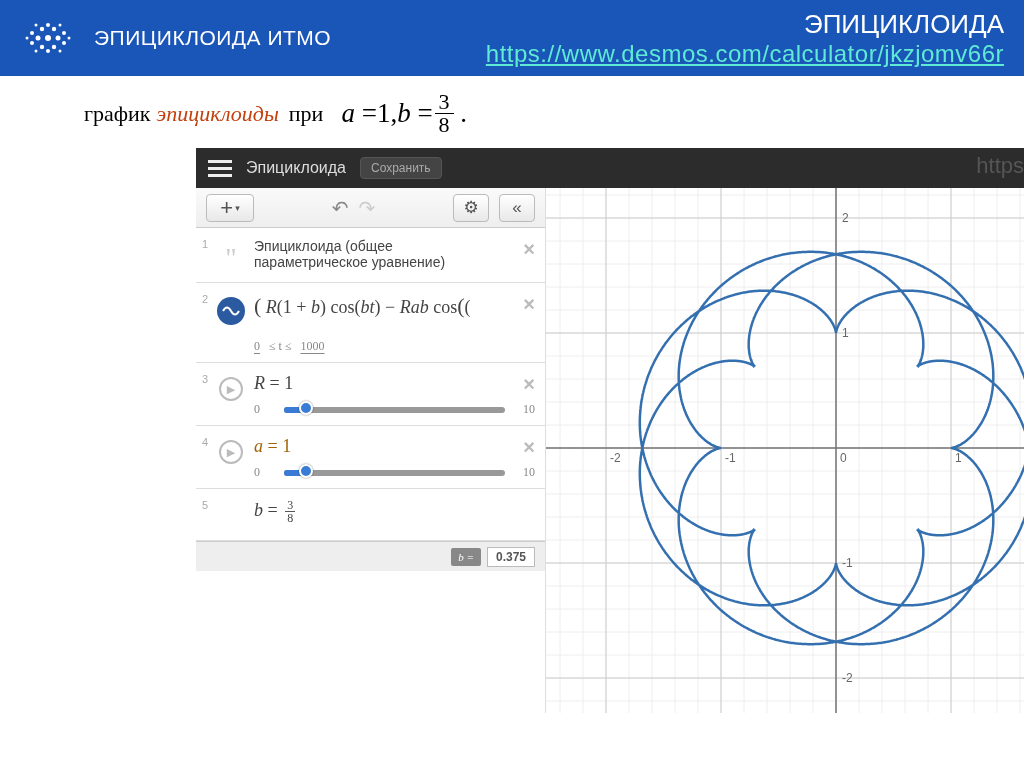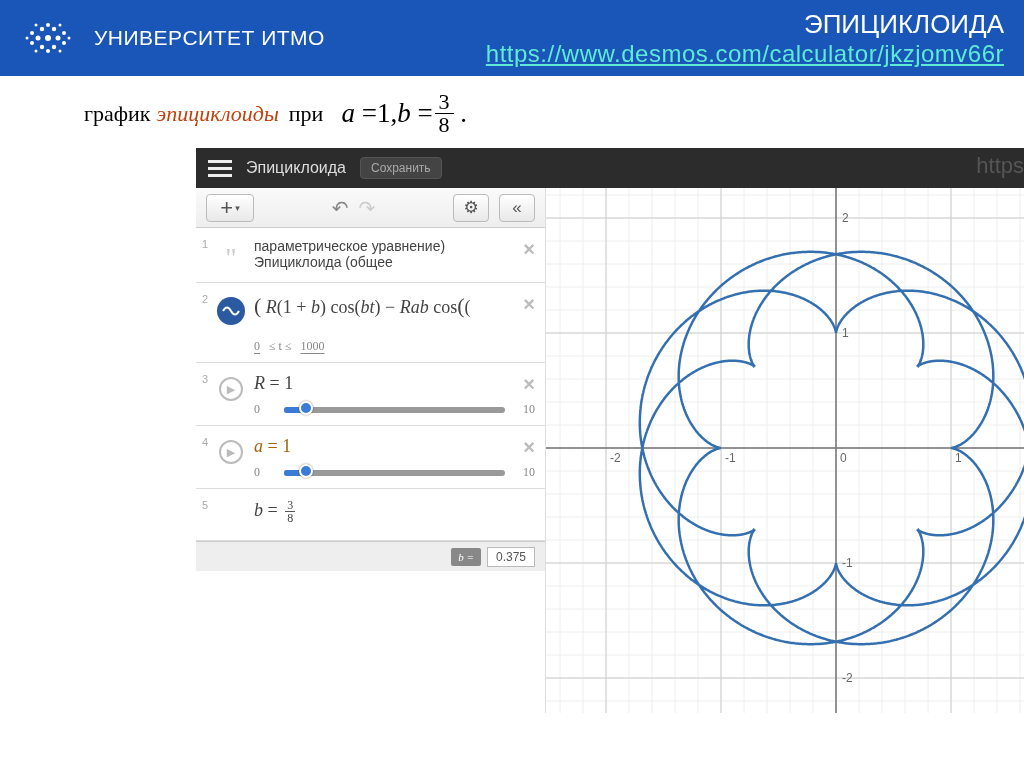--- a/index.html
+++ b/index.html
@@ -50,21 +50,21 @@
     .slider-track { flex: 1; height: 6px; background: #999; border-radius: 3px; position: relative; margin: 0 4px; }
     .slider-track .fill { position: absolute; height: 100%; background: #3a7bd5; border-radius: 3px; left: 0; }
     .slider-handle { width: 14px; height: 14px; background: #3a7bd5; border: 2px solid #fff; box-shadow: 0 0 2px rgba(0,0,0,0.5); border-radius: 50%; position: absolute; top: -6px; transform: translateX(-50%); }
     .slider-min, .slider-max { font-size: 12px; color: #888; width: 20px; }
     .slider-max { text-align: right; }
     .small-frac { display: inline-flex; flex-direction: column; font-size: 12px; line-height: 1; vertical-align: middle; margin-left: 3px; }
     .small-frac .n { border-bottom: 1px solid #555; padding: 0 2px; text-align: center; }
     .small-frac .d { padding: 0 2px; text-align: center; }
     .panel-footer { background: #eee; border-top: 1px solid #ccc; height: 30px; display: flex; align-items: center; justify-content: flex-end; padding: 0 10px; gap: 6px; }
     .footer-label { background: #888; color: #fff; font-size: 11px; padding: 3px 7px; border-radius: 2px; font-style: italic; font-family: serif; }
-    .footer-val { border: 1px solid #bbb; background: #fff; font-size: 12px; padding: 2px 8px; color: #555; }
+    .footer-val { border: 1px solid #bbb; background: #fff; font-size: 12px; padding: 2px 8px; color: #555; font-weight: bold; }
     .graph-area { flex: 1; position: relative; background: #fff; }
     .grid-svg { position: absolute; top: 0; left: 0; }
   </style>
 </head>
 <body>
 
 <div class="header">
   <div class="logo-area">
     <div class="logo-dots">
       <svg width="56" height="46" viewBox="0 0 56 46">
@@ -84,21 +84,21 @@
             <circle cx="28" cy="36" r="2"></circle>
             <circle cx="7" cy="23" r="1.5"></circle>
             <circle cx="49" cy="23" r="1.5"></circle>
             <circle cx="16" cy="10" r="1.5"></circle>
             <circle cx="40" cy="10" r="1.5"></circle>
             <circle cx="16" cy="36" r="1.5"></circle>
             <circle cx="40" cy="36" r="1.5"></circle>
           </g>
       </svg>
     </div>
-    <div class="logo-text">УНИВЕРСИТЕТ ИТМО</div>
+    <div class="logo-text">ЭПИЦИКЛОИДА ИТМО</div>
   </div>
   <div class="header-right">
     <div class="header-title">ЭПИЦИКЛОИДА</div>
     <a class="header-link">https://www.desmos.com/calculator/jkzjomv66r</a>
   </div>
 </div>
 
 <div class="content">
   <div class="formula-area">
     <span class="gr">график</span>
@@ -147,22 +147,22 @@
         </div>
 
         <div class="expr-list">
 
           <div class="expr-row">
             <div class="expr-num">1</div>
             <div class="expr-icon">
                 <span class="quote-icon">"</span>
               </div>
             <div class="expr-content">
+              <div class="title">Эпициклоида (общее</div>
               <div class="title">параметрическое уравнение)</div>
-              <div class="title">Эпициклоида (общее</div>
             </div>
             <div class="expr-x">×</div>
           </div>
 
           <div class="expr-row">
             <div class="expr-num">2</div>
             <div class="expr-icon">
                 <div class="circle-icon">
                   <svg width="18" height="18" viewBox="0 0 18 18">
                     <path d="M1 9 Q5 2 9 9 T17 9" stroke="#fff" stroke-width="2" fill="none"></path>

